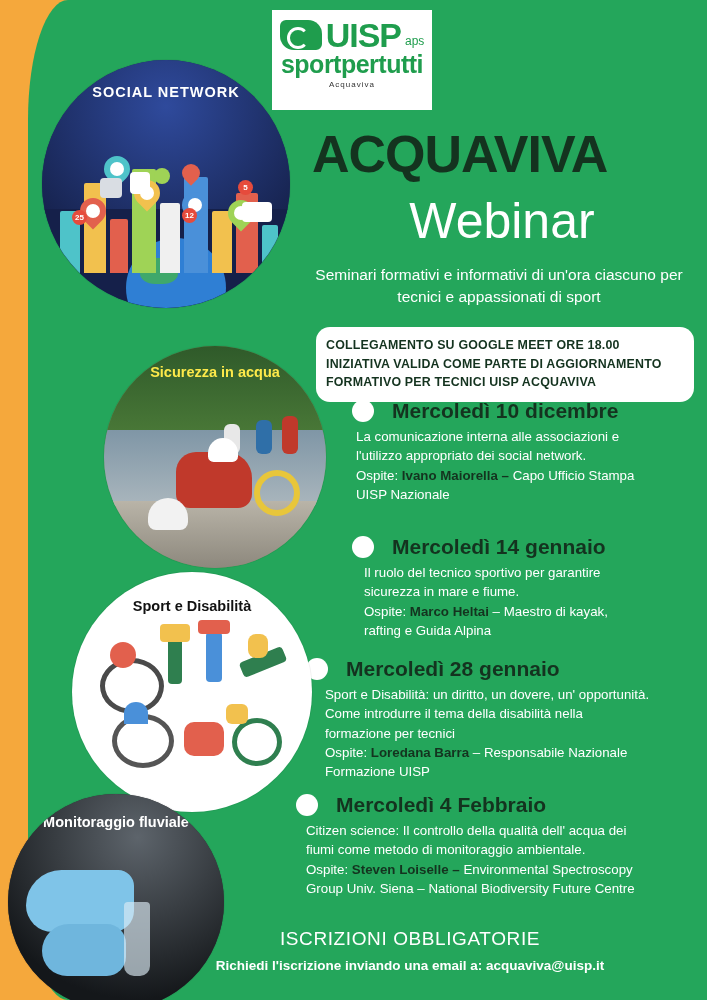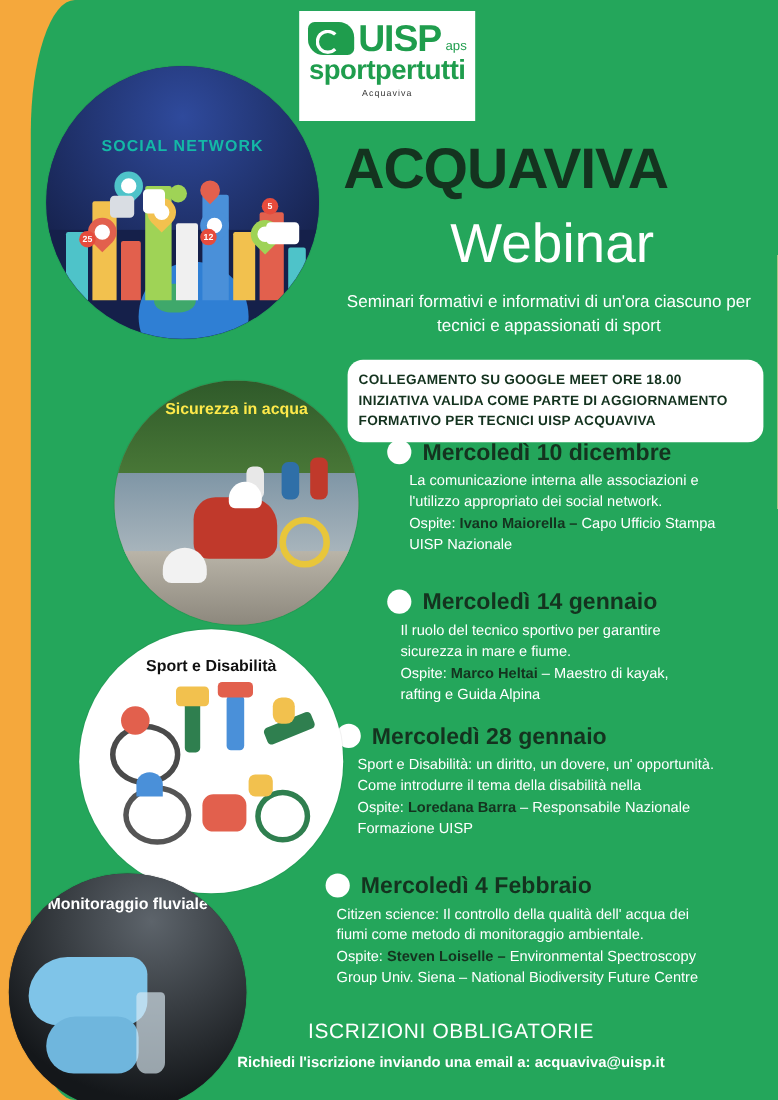--- a/index.html
+++ b/index.html
@@ -141,22 +141,21 @@
     letter-spacing: 0.2px;
   }
 
   
   .session {
     position: absolute;
     color: #ffffff;
   }
   .session-head {
     display: flex;
-    align-items: center;
-    gap: 10px;
+    gap: 18px;
   }
   .bullet {
     width: 22px;
     height: 22px;
     border-radius: 50%;
     background: #ffffff;
     flex: 0 0 auto;
   }
   .session-date {
     font-size: 21px;
@@ -167,21 +166,21 @@
   .session-body {
     font-size: 13.3px;
     line-height: 1.45;
     color: #ffffff;
     margin-top: 5px;
   }
   .session-body .j { text-align: justify; }
   .session-body b { color: #14331f; }
 
   .s1 { left: 352px; top: 400px; width: 340px; }
-  .s1 .session-body { margin-left: 20px; }
+  .s1 .session-body { margin-left: 4px; }
   .s2 { left: 352px; top: 536px; width: 340px; }
   .s2 .session-body { margin-left: 12px; }
   .s3 { left: 306px; top: 658px; width: 388px; }
   .s3 .session-body { margin-left: 19px; }
   .s4 { left: 296px; top: 794px; width: 398px; }
   .s4 .session-body { margin-left: 10px; }
 
   
   .footer {
     position: absolute;
@@ -214,21 +213,21 @@
     left: 0;
     width: 100%;
     text-align: center;
     font-size: 14.5px;
     font-weight: bold;
     z-index: 5;
   }
 
   
   .c1 { left: 42px; top: 60px; width: 248px; height: 248px; background: #1b2a5e; }
-  .c1 .cap { top: 24px; color: #14b8a6; letter-spacing: 1px; margin-top: 41px; }
+  .c1 .cap { top: 24px; color: #ffffff; letter-spacing: 1px; }
   .c1 .sky { position:absolute; left:0; top:0; width:100%; height:62%; background: radial-gradient(circle at 50% 30%, #2f4a9c, #16224d); }
   .c1 .ground { position:absolute; left:0; bottom:0; width:100%; height:40%; background:#15204a; }
   .c1 .globe { position:absolute; left:34%; bottom:-12%; width:100px; height:100px; border-radius:50%; background:#2f7fd4; }
   .c1 .globe:after { content:""; position:absolute; left:14px; top:20px; width:38px; height:26px; border-radius:40%; background:#3fa86b; }
   .bldg { position: absolute; bottom: 14%; border-radius: 2px 2px 0 0; }
   .pin { position:absolute; width:26px; height:26px; border-radius:50% 50% 50% 0; transform: rotate(-45deg); }
   .pin i { position:absolute; left:6px; top:6px; width:14px; height:14px; border-radius:50%; background:#ffffff; display:block; }
   .badge { position:absolute; width:15px; height:15px; border-radius:50%; background:#e64b3c; color:#fff; font-size:8px; line-height:15px; text-align:center; font-weight:bold;}
   .ico-sq { position:absolute; background:#ffffff; border-radius:4px; }
 
@@ -319,20 +318,21 @@
   </div>
 
   <div class="session s3">
     <div class="session-head">
       <span class="bullet"></span>
       <span class="session-date">Mercoledì 28 gennaio</span>
     </div>
     <div class="session-body">
       <div>Sport e Disabilità: un diritto, un dovere, un' opportunità.</div>
       <div class="j">Come introdurre il tema della disabilità nella</div>
+      <div>formazione per tecnici</div>
       <div>
         <span>Ospite:</span>
         <b>Loredana Barra</b>
         <span>– Responsabile Nazionale</span>
       </div>
       <div>Formazione UISP</div>
     </div>
   </div>
 
   <div class="session s4">

